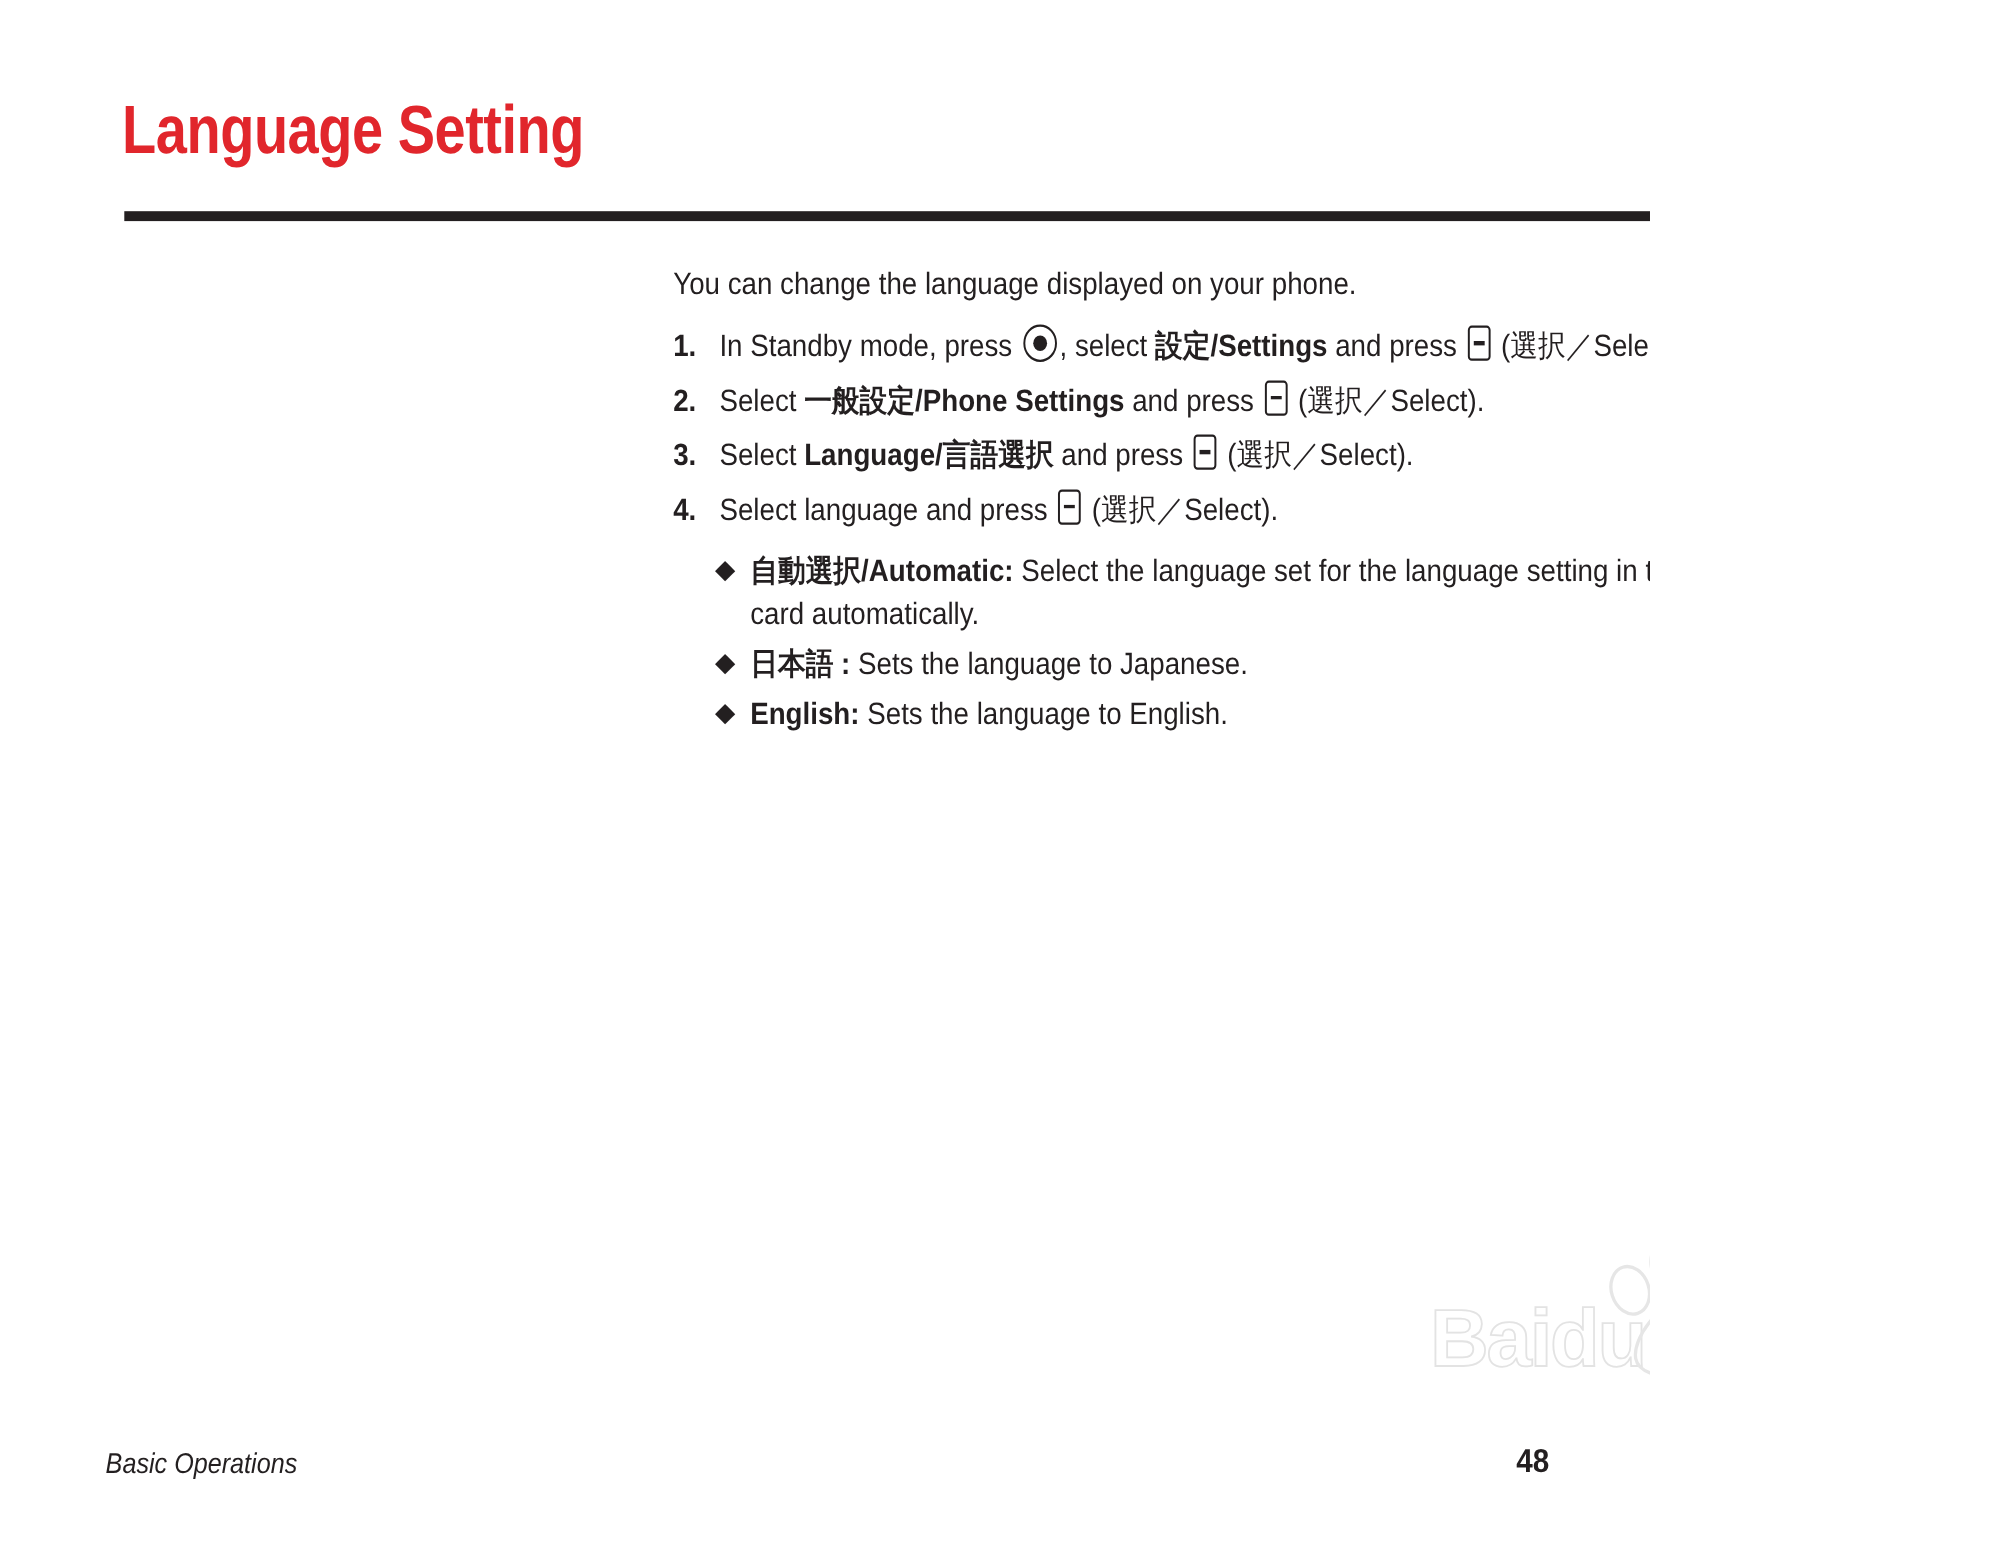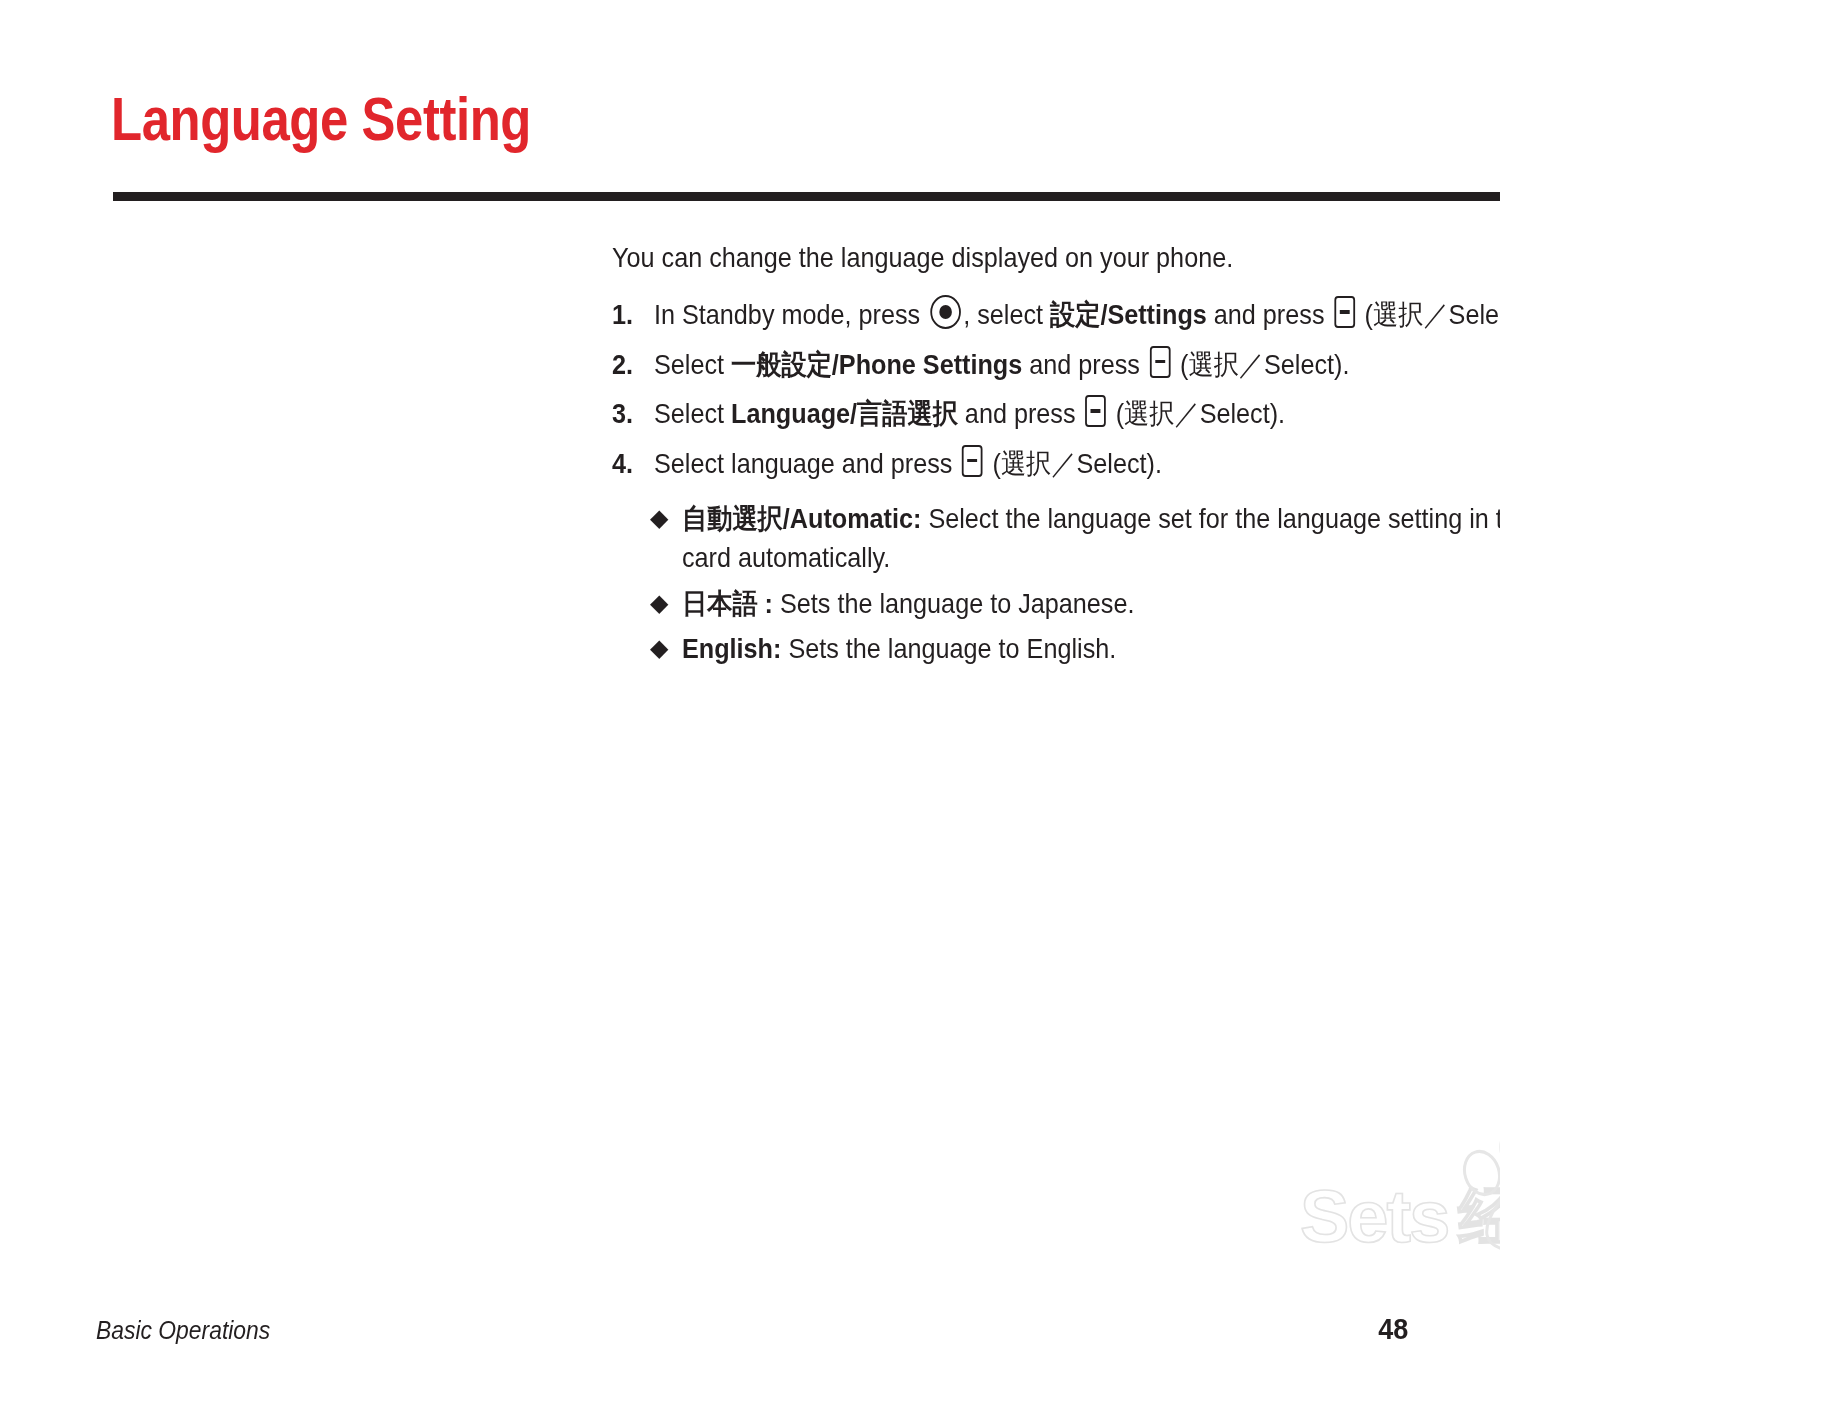--- a/index.html
+++ b/index.html
@@ -270,21 +270,21 @@
         </div>
       </div>
 
   </div>
 
   <div id="footer-left">Basic Operations</div>
   <div id="page-number">48</div>
 
   <div id="watermark">
     <div id="wm-logo-row">
-      <span id="wm-word">Sets</span>
+      <span id="wm-word">Baidu</span>
       <span id="wm-cn">经验</span>
     </div>
     <svg id="wm-paw" width="150" height="130" viewBox="0 0 150 130">
       <ellipse cx="30" cy="48" rx="17" ry="22" fill="none" stroke="#e6e6e6" stroke-width="3" transform="rotate(-18 30 48)"></ellipse>
       <ellipse cx="64" cy="24" rx="15" ry="22" fill="none" stroke="#e6e6e6" stroke-width="3" transform="rotate(-6 64 24)"></ellipse>
       <ellipse cx="100" cy="26" rx="15" ry="22" fill="none" stroke="#e6e6e6" stroke-width="3" transform="rotate(10 100 26)"></ellipse>
       <ellipse cx="131" cy="52" rx="16" ry="21" fill="none" stroke="#e6e6e6" stroke-width="3" transform="rotate(20 131 52)"></ellipse>
       <path d="M80 58 C104 58 128 92 125 110 C122 126 96 127 80 127 C64 127 38 126 35 110 C32 92 56 58 80 58 Z" fill="none" stroke="#e6e6e6" stroke-width="3"></path>
     </svg>
   </div>

